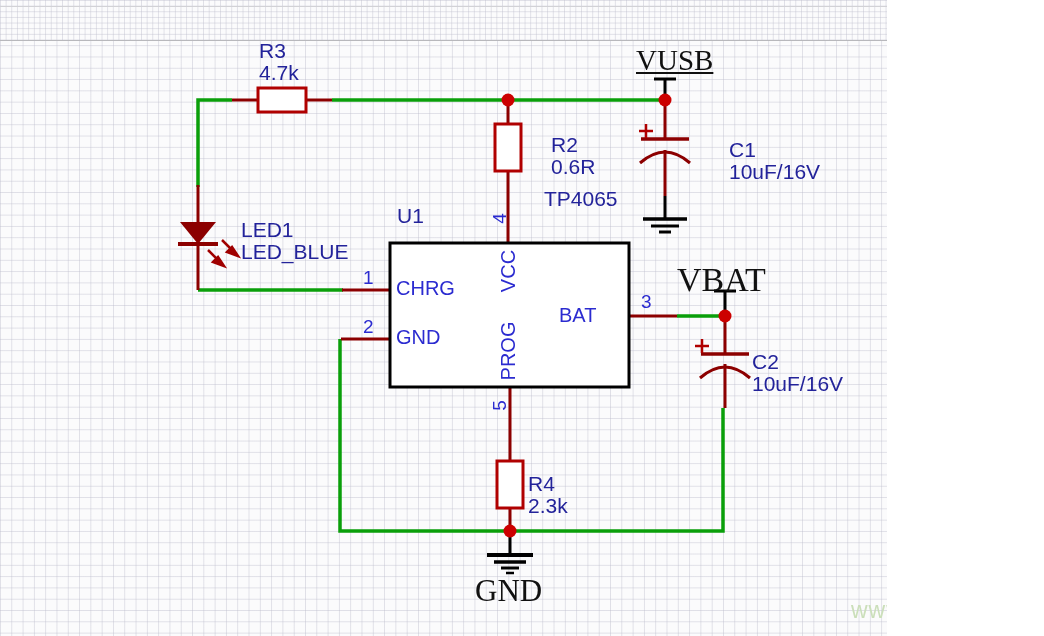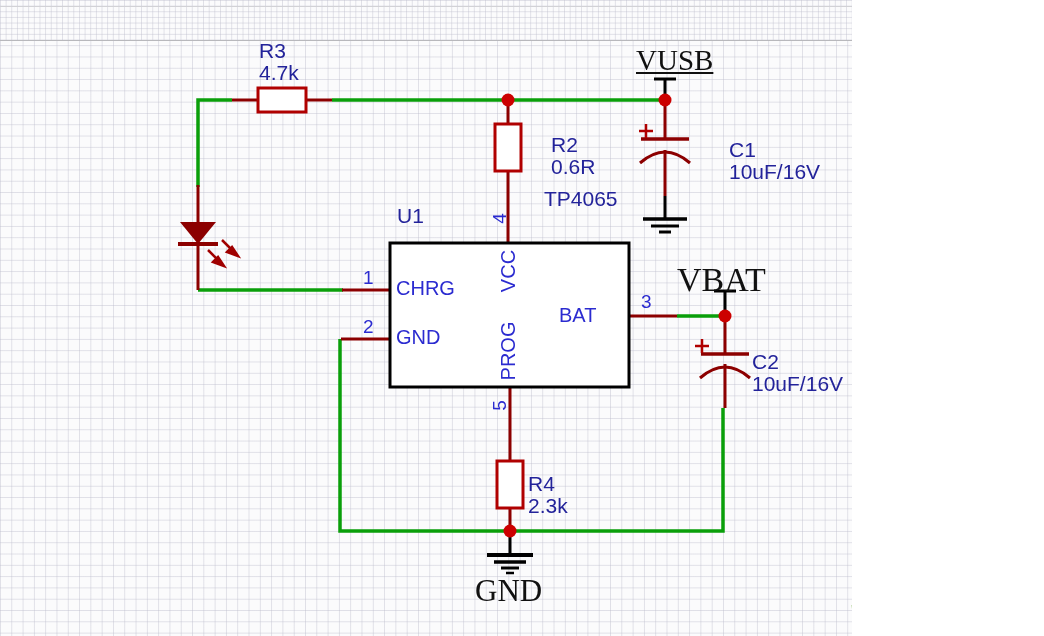--- a/index.html
+++ b/index.html
@@ -4,20 +4,21 @@
 <style>
   html,body{margin:0;padding:0;background:#ffffff;}
   #canvas{
     position:relative;width:852px;height:636px;overflow:hidden;
     background-color:#fbfbfc;
     background-image:
       linear-gradient(to right, rgba(190,190,205,.45) 1px, transparent 1px),
       linear-gradient(to bottom, rgba(190,190,205,.45) 1px, transparent 1px);
     background-size:11.3px 11.3px;
     font-family:"Liberation Sans", sans-serif;
+    padding-left:35px;
   }
   #top-band{
     position:absolute;left:0;top:0;width:1044px;height:40px;
     background-color:#fbfbfc;
     background-image:
       linear-gradient(to right, rgba(190,190,205,.45) 1px, transparent 1px),
       linear-gradient(to bottom, rgba(190,190,205,.45) 1px, transparent 1px);
     background-size:5.65px 5.65px;
     border-bottom:1px solid #b8b8bc;
   }
@@ -146,20 +147,24 @@
   <div class="lbl" style="left:729px;top:139px;">
     <span style="display:block">C1</span>
     <span style="display:block">10uF/16V</span>
   </div>
 
   <div class="lbl" style="left:752px;top:351px;">
     <span style="display:block">C2</span>
     <span style="display:block">10uF/16V</span>
   </div>
 
+  <div class="lbl" style="left:241px;top:219px;">
+    <span style="display:block">LED1</span>
+    <span style="display:block">LED_BLUE</span>
+  </div>
 
   <div class="lbl" style="left:397px;top:205px;">U1</div>
   <div class="lbl" style="left:544px;top:188px;">TP4065</div>
 
   <div class="pin-name" style="left:396px;top:278px;">CHRG</div>
   <div class="pin-name" style="left:396px;top:327px;">GND</div>
   <div class="pin-name" style="left:559px;top:305px;width:64px;text-align:left;">BAT</div>
   <div class="pin-name rot" style="left:481px;top:260px;width:56px;height:22px;">VCC</div>
   <div class="pin-name rot" style="left:472px;top:340px;width:74px;height:22px;">PROG</div>
 

